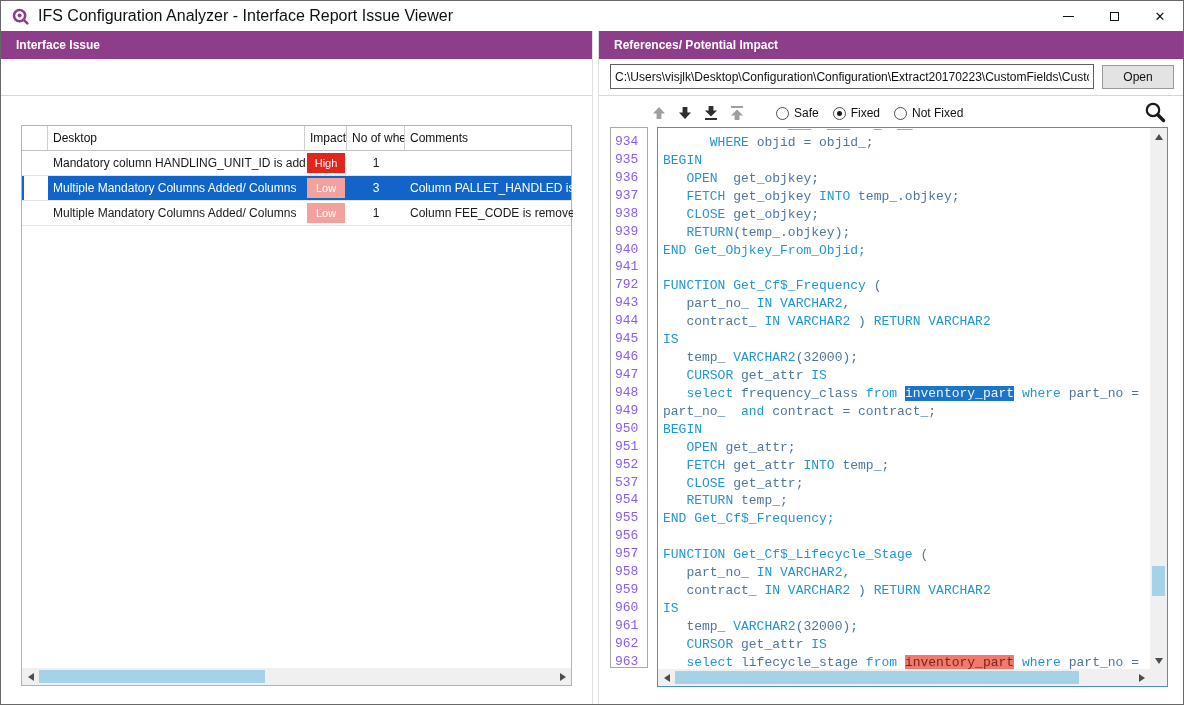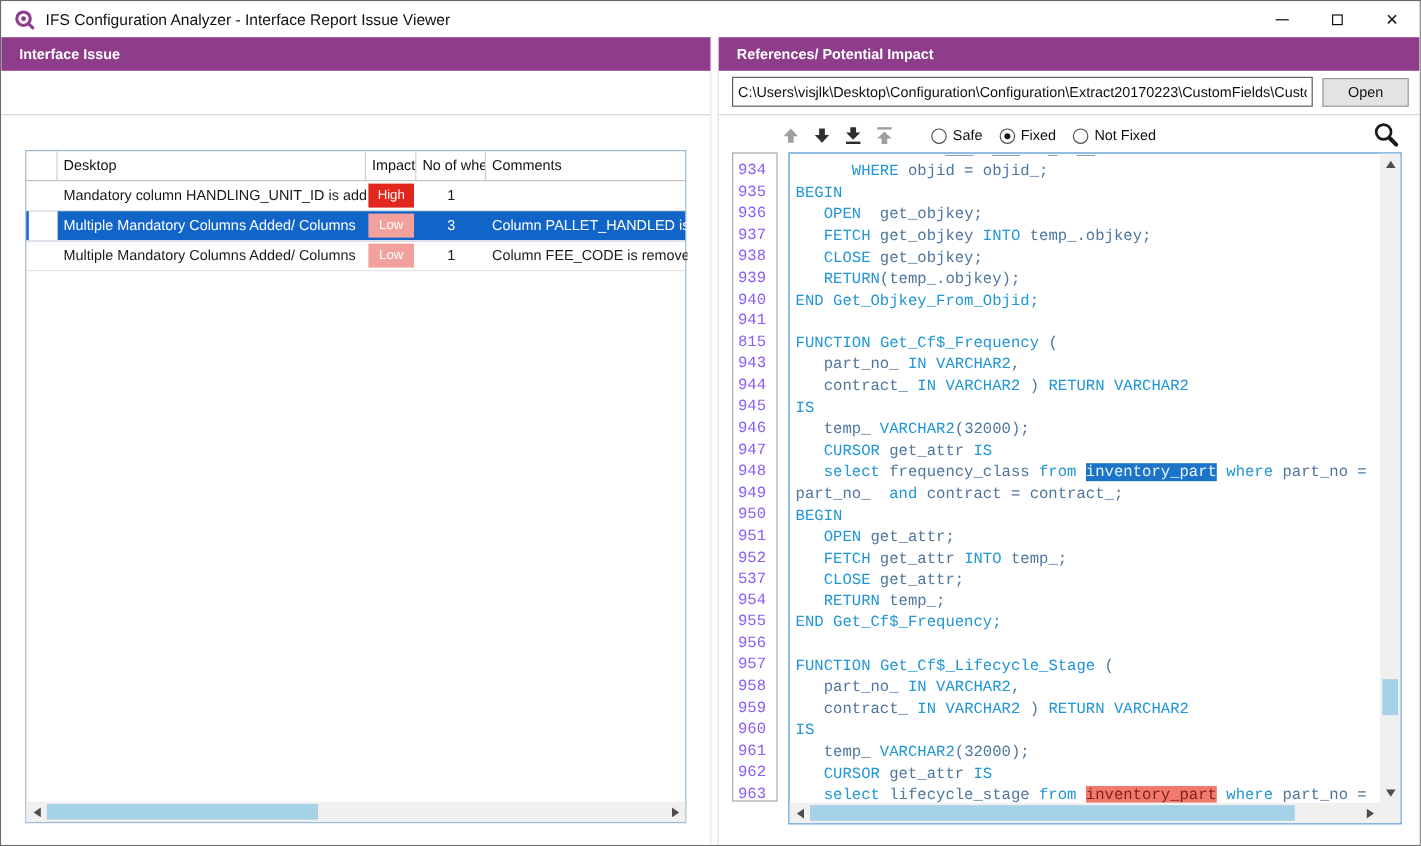--- a/index.html
+++ b/index.html
@@ -6,21 +6,21 @@
     --purple:#8e3d8a; --sel:#1165c9; --kw:#2196d6; --pl:#50769e;
     --hi-high:#e0261d; --hi-low:#f2a19c; --thumb:#a5d2e7;
   }
   *{margin:0;padding:0;box-sizing:border-box;}
   html,body{background:#9a9a9a;font-family:"Liberation Sans",sans-serif;}
   .window{position:relative;width:1184px;height:705px;background:#fff;border:1px solid #686868;overflow:hidden;}
 
   
   .titlebar{position:absolute;left:0;top:0;right:0;height:30px;background:#fff;display:flex;align-items:center;}
   .app-icon{margin-left:11px;width:17px;height:17px;flex:0 0 auto;}
-  .title-text{margin-left:9px;font-size:13px;color:#111;}
+  .title-text{margin-left:9px;font-size:16px;color:#111;}
   .win-controls{margin-left:auto;display:flex;height:100%;}
   .win-btn{width:46px;height:100%;display:flex;align-items:center;justify-content:center;color:#111;}
   .glyph-min{width:11px;height:1px;background:#111;}
   .glyph-max{width:9px;height:9px;border:1px solid #111;}
   .glyph-close{font-size:13px;line-height:1;}
 
   
   .body{position:absolute;left:0;top:30px;right:0;bottom:0;background:#fff;}
   .panel{position:absolute;top:0;bottom:0;background:#fff;}
   .panel.left{left:0;width:592px;border-right:1px solid #e0e0e0;}
@@ -225,21 +225,21 @@
 
       <div class="gutter" id="gutter">
           <div class="ln">934</div>
           <div class="ln">935</div>
           <div class="ln">936</div>
           <div class="ln">937</div>
           <div class="ln">938</div>
           <div class="ln">939</div>
           <div class="ln">940</div>
           <div class="ln">941</div>
-          <div class="ln">815</div>
+          <div class="ln">792</div>
           <div class="ln">943</div>
           <div class="ln">944</div>
           <div class="ln">945</div>
           <div class="ln">946</div>
           <div class="ln">947</div>
           <div class="ln">948</div>
           <div class="ln">949</div>
           <div class="ln">950</div>
           <div class="ln">951</div>
           <div class="ln">952</div>

